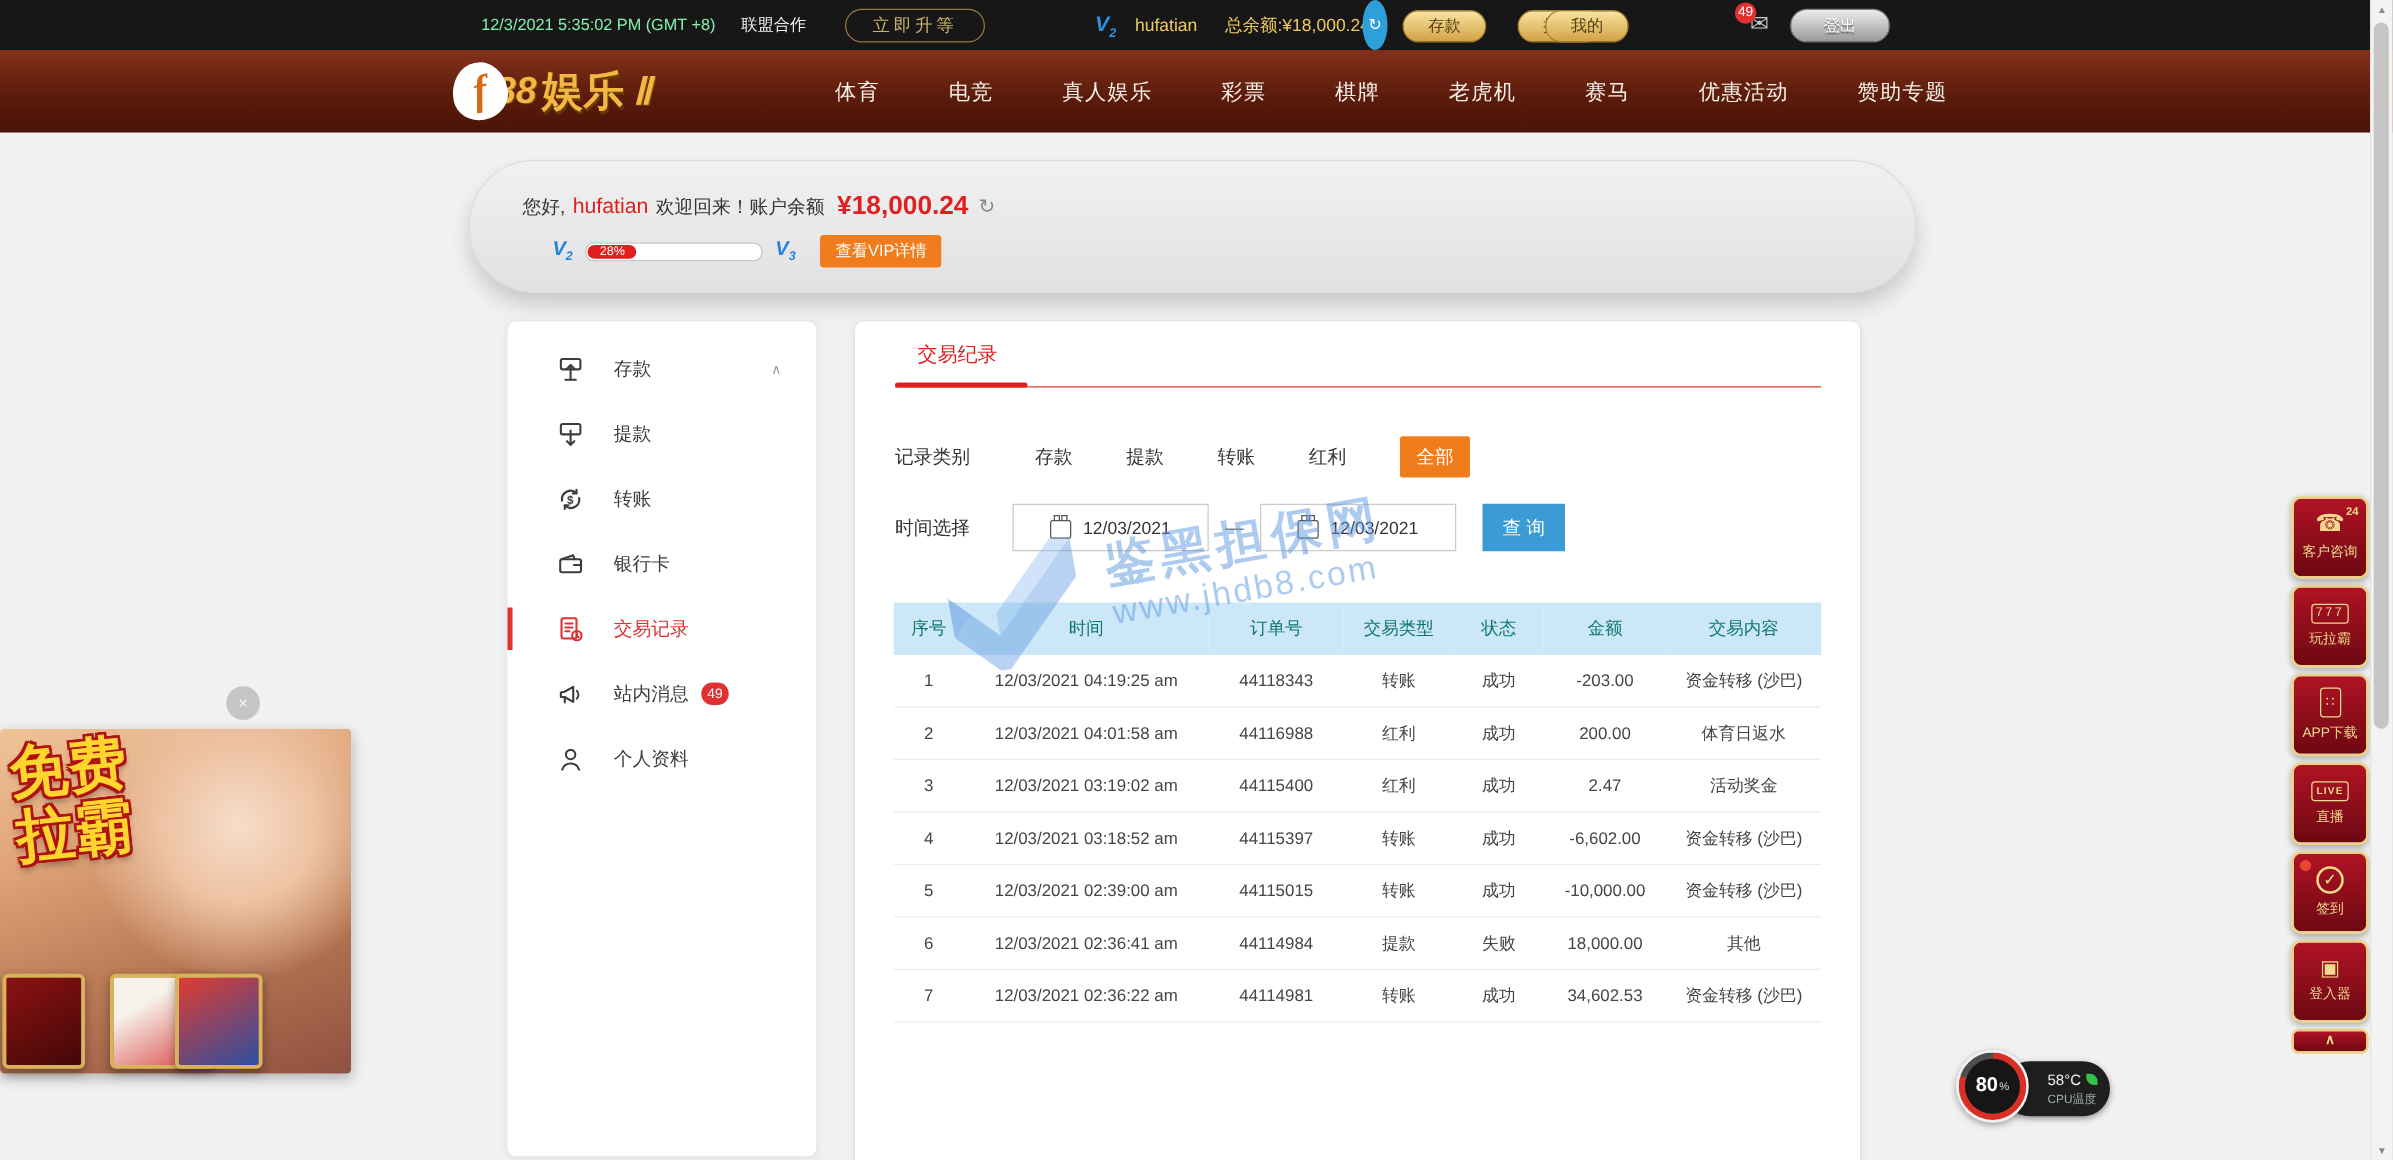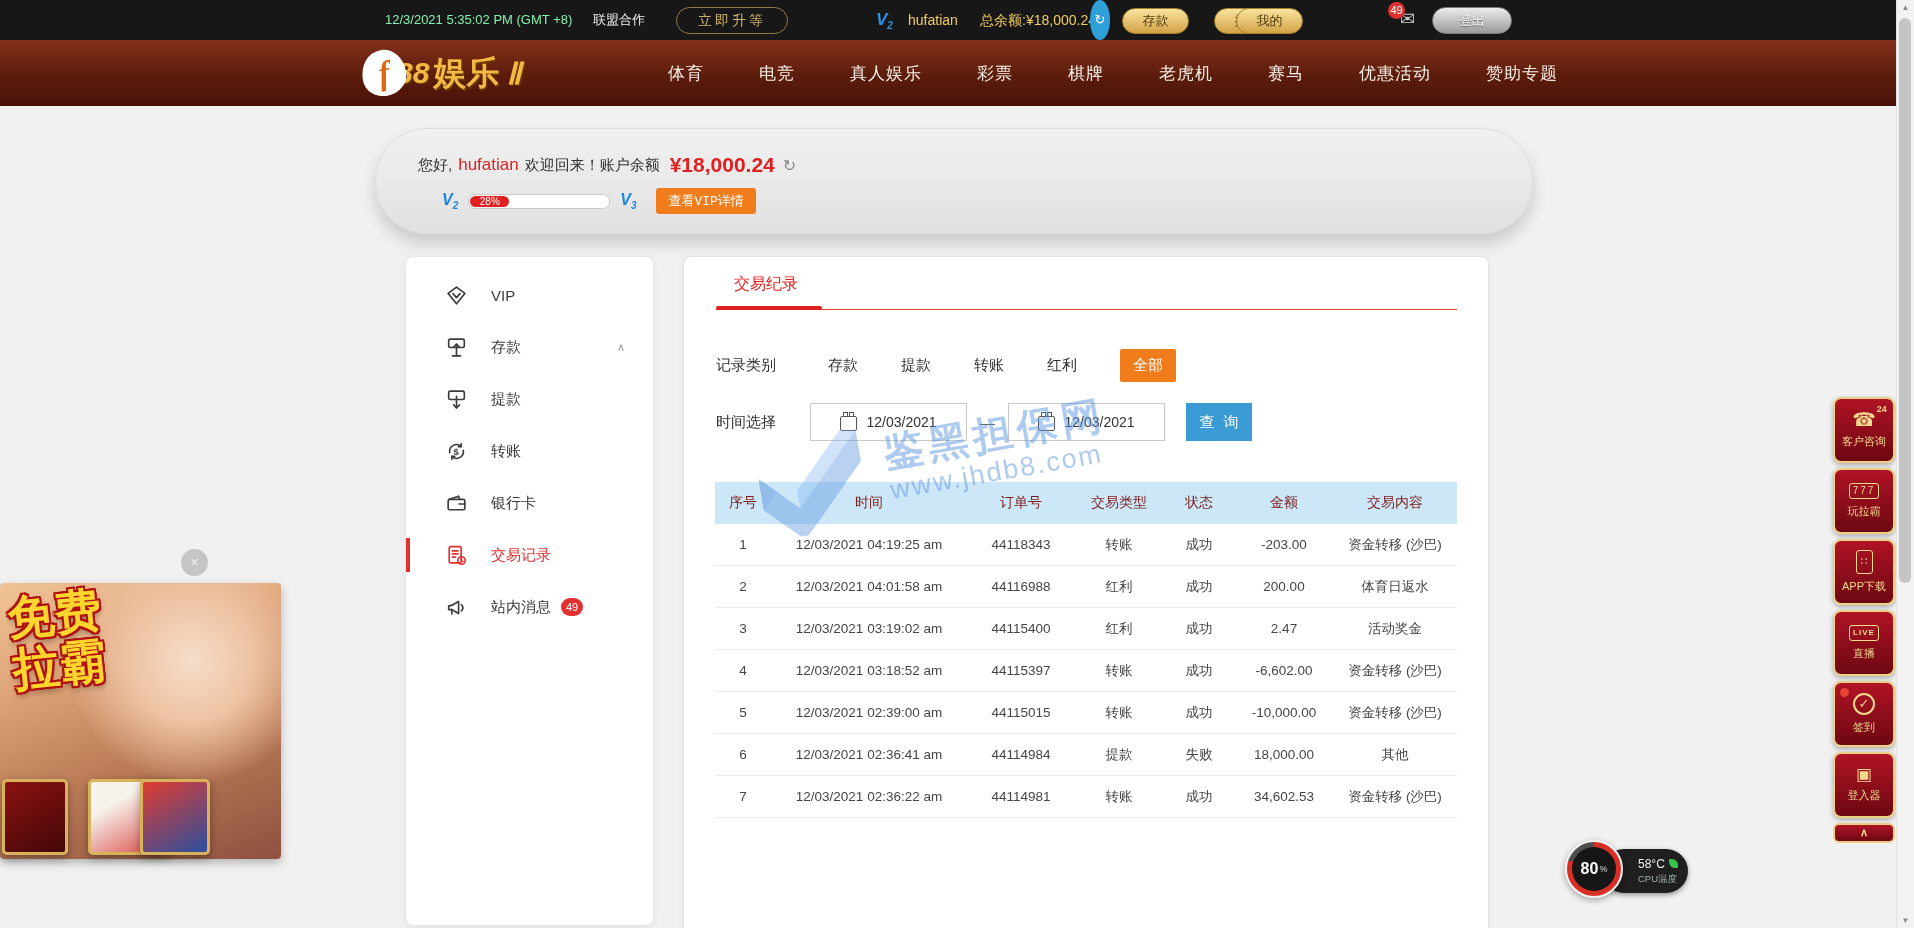--- a/index.html
+++ b/index.html
@@ -1,18 +1,18 @@
 <!DOCTYPE html>
 <html><head>
 <meta charset="utf-8">
 <style>
   html,body{margin:0;padding:0;background:#dcdcdc}
   .screen{position:relative;width:1914px;height:928px;overflow:hidden;background:#f0f1f0;
           font-family:"Liberation Sans",sans-serif;}
-  button{font-family:Liberation Mono, monospace;appearance:none;padding:0;cursor:pointer}
+  button{font-family:Liberation Sans, sans-serif;appearance:none;padding:0;cursor:pointer}
 
   
   .topbar{position:absolute;left:0;top:0;width:100%;height:40px;background:#171717;color:#ddd;font-size:13px;z-index:5}
   .topbar>span,.topbar>a{position:absolute;top:0;height:40px;line-height:40px;white-space:nowrap}
   .tb-datetime{left:385px;color:#86efac}
   .tb-alliance{left:593px;color:#ededed;cursor:pointer;text-decoration:none}
   .tb-upgrade{position:absolute;left:676px;top:7px;height:27px;width:112px;border-radius:14px;border:1px solid #94794a;
               background:transparent;color:#cdb36b;font-size:14px;letter-spacing:3px}
   .tb-vip{left:876px;color:#2f8fe0;font-style:italic;font-weight:bold;font-size:17px}
   .tb-vip sub{font-size:10px}
@@ -94,21 +94,21 @@
   .time-row{position:absolute;left:32px;top:146px;display:flex;align-items:center;font-size:15px;color:#333}
   .t-label{margin-right:34px}
   .dinput{width:157px;height:38px;border:1px solid #c9c9c9;display:flex;align-items:center;justify-content:center;gap:9px;
           font-size:14px;color:#333;background:#fff;cursor:pointer;box-sizing:border-box}
   .cal{width:15px;height:13px;border:1.5px solid #555;border-radius:2px;position:relative;margin-top:3px}
   .cal::before{content:"";position:absolute;top:-5px;left:2px;width:3px;height:3px;border:1.5px solid #555;border-bottom:none}
   .cal::after{content:"";position:absolute;top:-5px;right:2px;width:3px;height:3px;border:1.5px solid #555;border-bottom:none}
   .dsep{margin:0 13px;color:#666}
   .search-btn{margin-left:21px;width:66px;height:38px;background:#3b9bd5;color:#fff;border:none;font-size:15px}
   .rtable{position:absolute;left:31px;top:225px;width:742px;border-collapse:collapse;table-layout:fixed}
-  .rtable th{height:40px;background:#cbe7f8;font-weight:normal;font-size:14px;color:#7f1d1d}
+  .rtable th{height:40px;background:#cbe7f8;font-weight:normal;font-size:14px;color:#0f766e}
   .rtable td{height:39px;text-align:center;font-size:13.5px;color:#454545;border-bottom:1px solid #ececec;
              white-space:nowrap;overflow:hidden}
   .st-ok{color:#2eb82e}.st-fail{color:#e03030}
   .amt-neg{color:#e02020}.amt-pos{color:#28a428}
 
   
   .watermark{position:absolute;left:66px;top:152px;display:flex;align-items:center;gap:16px;
              transform:rotate(-10deg);opacity:.5;pointer-events:none}
   .wm-texts{display:flex;flex-direction:column;line-height:1.15}
   .wm-text1{font-size:40px;font-weight:bold;color:#5e97e0;letter-spacing:5px}
@@ -229,27 +229,20 @@
           <span class="pfill">28%</span>
         </span>
       <span class="vbadge"><span>V</span><sub>3</sub></span>
       <button class="vip-detail">查看VIP详情</button>
     </div>
   </section>
 
   <aside class="sidebar">
     <div class="sitem">
       <svg viewBox="0 0 24 24" fill="none" stroke="currentColor" stroke-width="1.6" stroke-linecap="round" stroke-linejoin="round">
-          <path d="M12 4l8 6-8 10L4 10z"></path>
-          <path d="M8.6 10.2L12 14l3.4-3.8"></path>
-        </svg>
-      <span>VIP</span>
-    </div>
-    <div class="sitem">
-      <svg viewBox="0 0 24 24" fill="none" stroke="currentColor" stroke-width="1.6" stroke-linecap="round" stroke-linejoin="round">
           <rect x="4.5" y="4" width="15" height="8" rx="1.5"></rect>
           <path d="M12 20V9"></path>
           <path d="M9.2 11.5L12 8.7l2.8 2.8"></path>
           <path d="M8 20h8"></path>
         </svg>
       <span>存款</span>
       <span class="schev"></span>
     </div>
     <div class="sitem">
       <svg viewBox="0 0 24 24" fill="none" stroke="currentColor" stroke-width="1.6" stroke-linecap="round" stroke-linejoin="round">
@@ -287,20 +280,27 @@
       <span>交易记录</span>
     </div>
     <div class="sitem">
       <svg viewBox="0 0 24 24" fill="none" stroke="currentColor" stroke-width="1.6" stroke-linecap="round" stroke-linejoin="round">
           <path d="M4.5 10.5v3.5h2.8l6.7 3.8V6.2l-6.7 3.8z"></path>
           <path d="M16.8 9.3a4.5 4.5 0 0 1 0 6"></path>
           <path d="M7.5 14v4.2"></path>
         </svg>
       <span>站内消息</span>
       <span class="sbadge">49</span>
+    </div>
+    <div class="sitem">
+      <svg viewBox="0 0 24 24" fill="none" stroke="currentColor" stroke-width="1.6" stroke-linecap="round" stroke-linejoin="round">
+          <circle cx="12" cy="8.3" r="3.6"></circle>
+          <path d="M5.5 20a6.8 6.8 0 0 1 13 0"></path>
+        </svg>
+      <span>个人资料</span>
     </div>
   </aside>
 
   <main class="panel">
     <div class="tab-title">交易纪录</div>
     <div class="tabline"></div>
     <div class="tabline-thick"></div>
 
     <div class="filter-row">
       <span class="f-label">记录类别</span>

